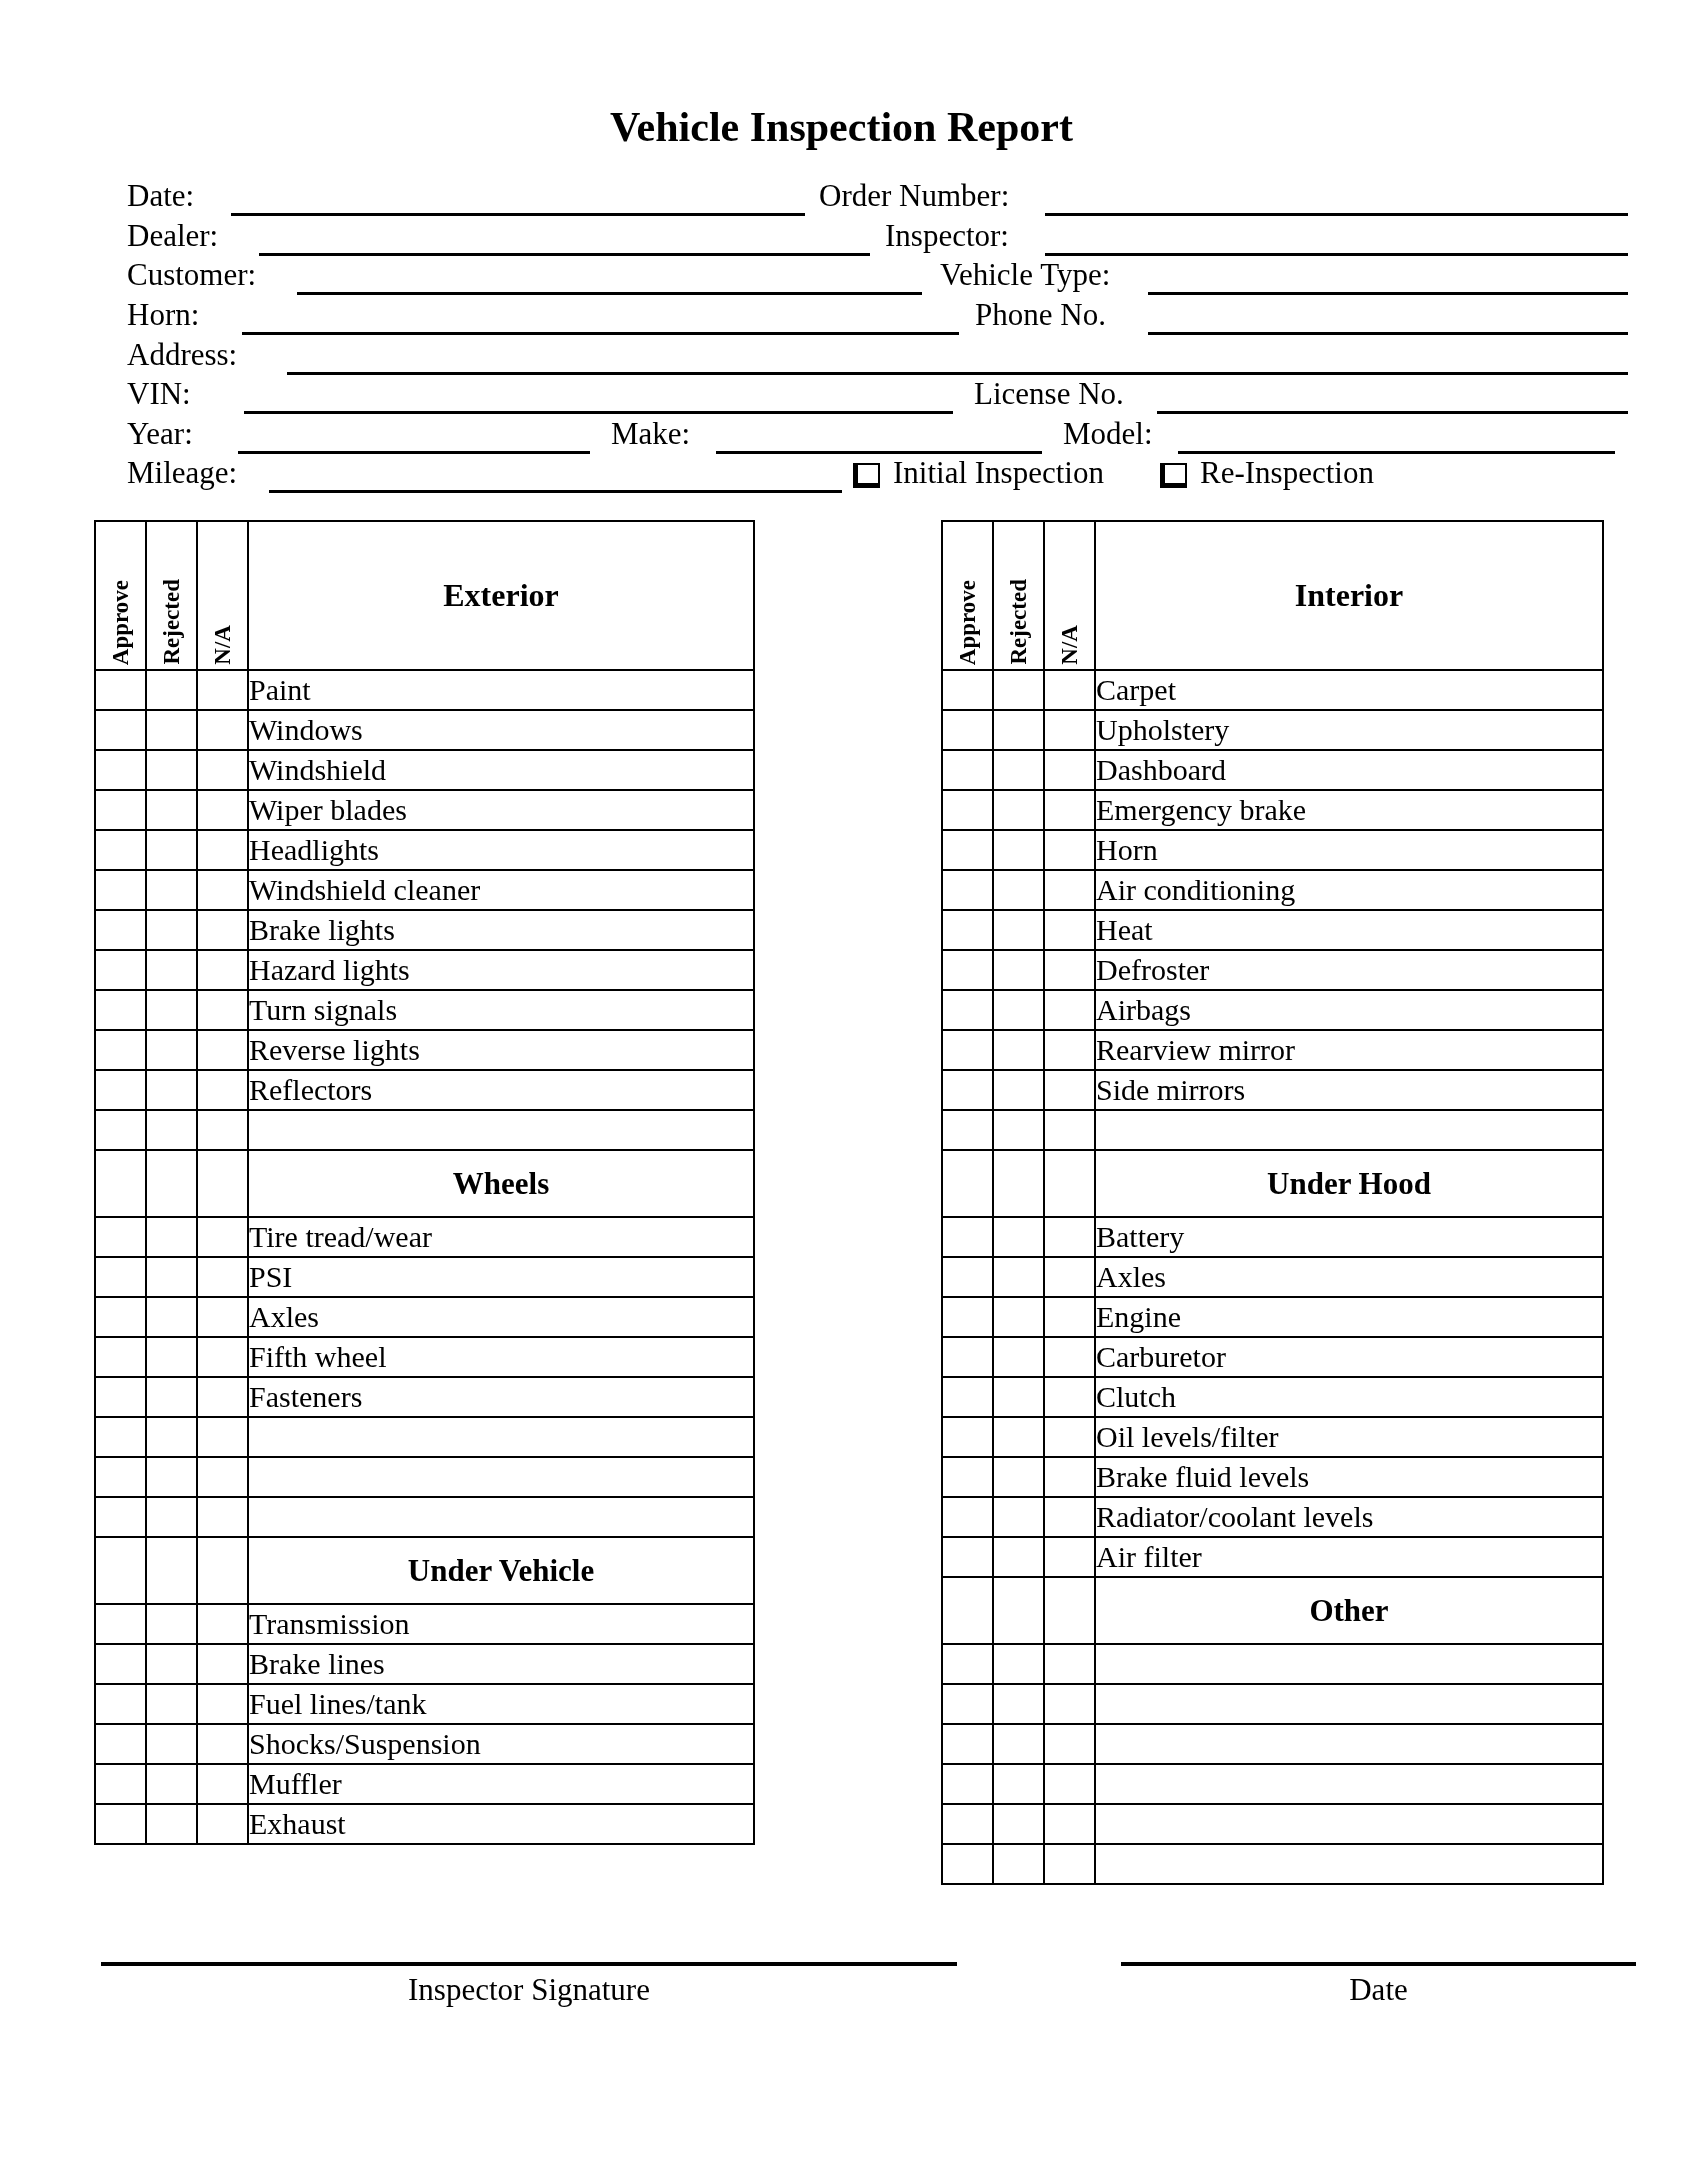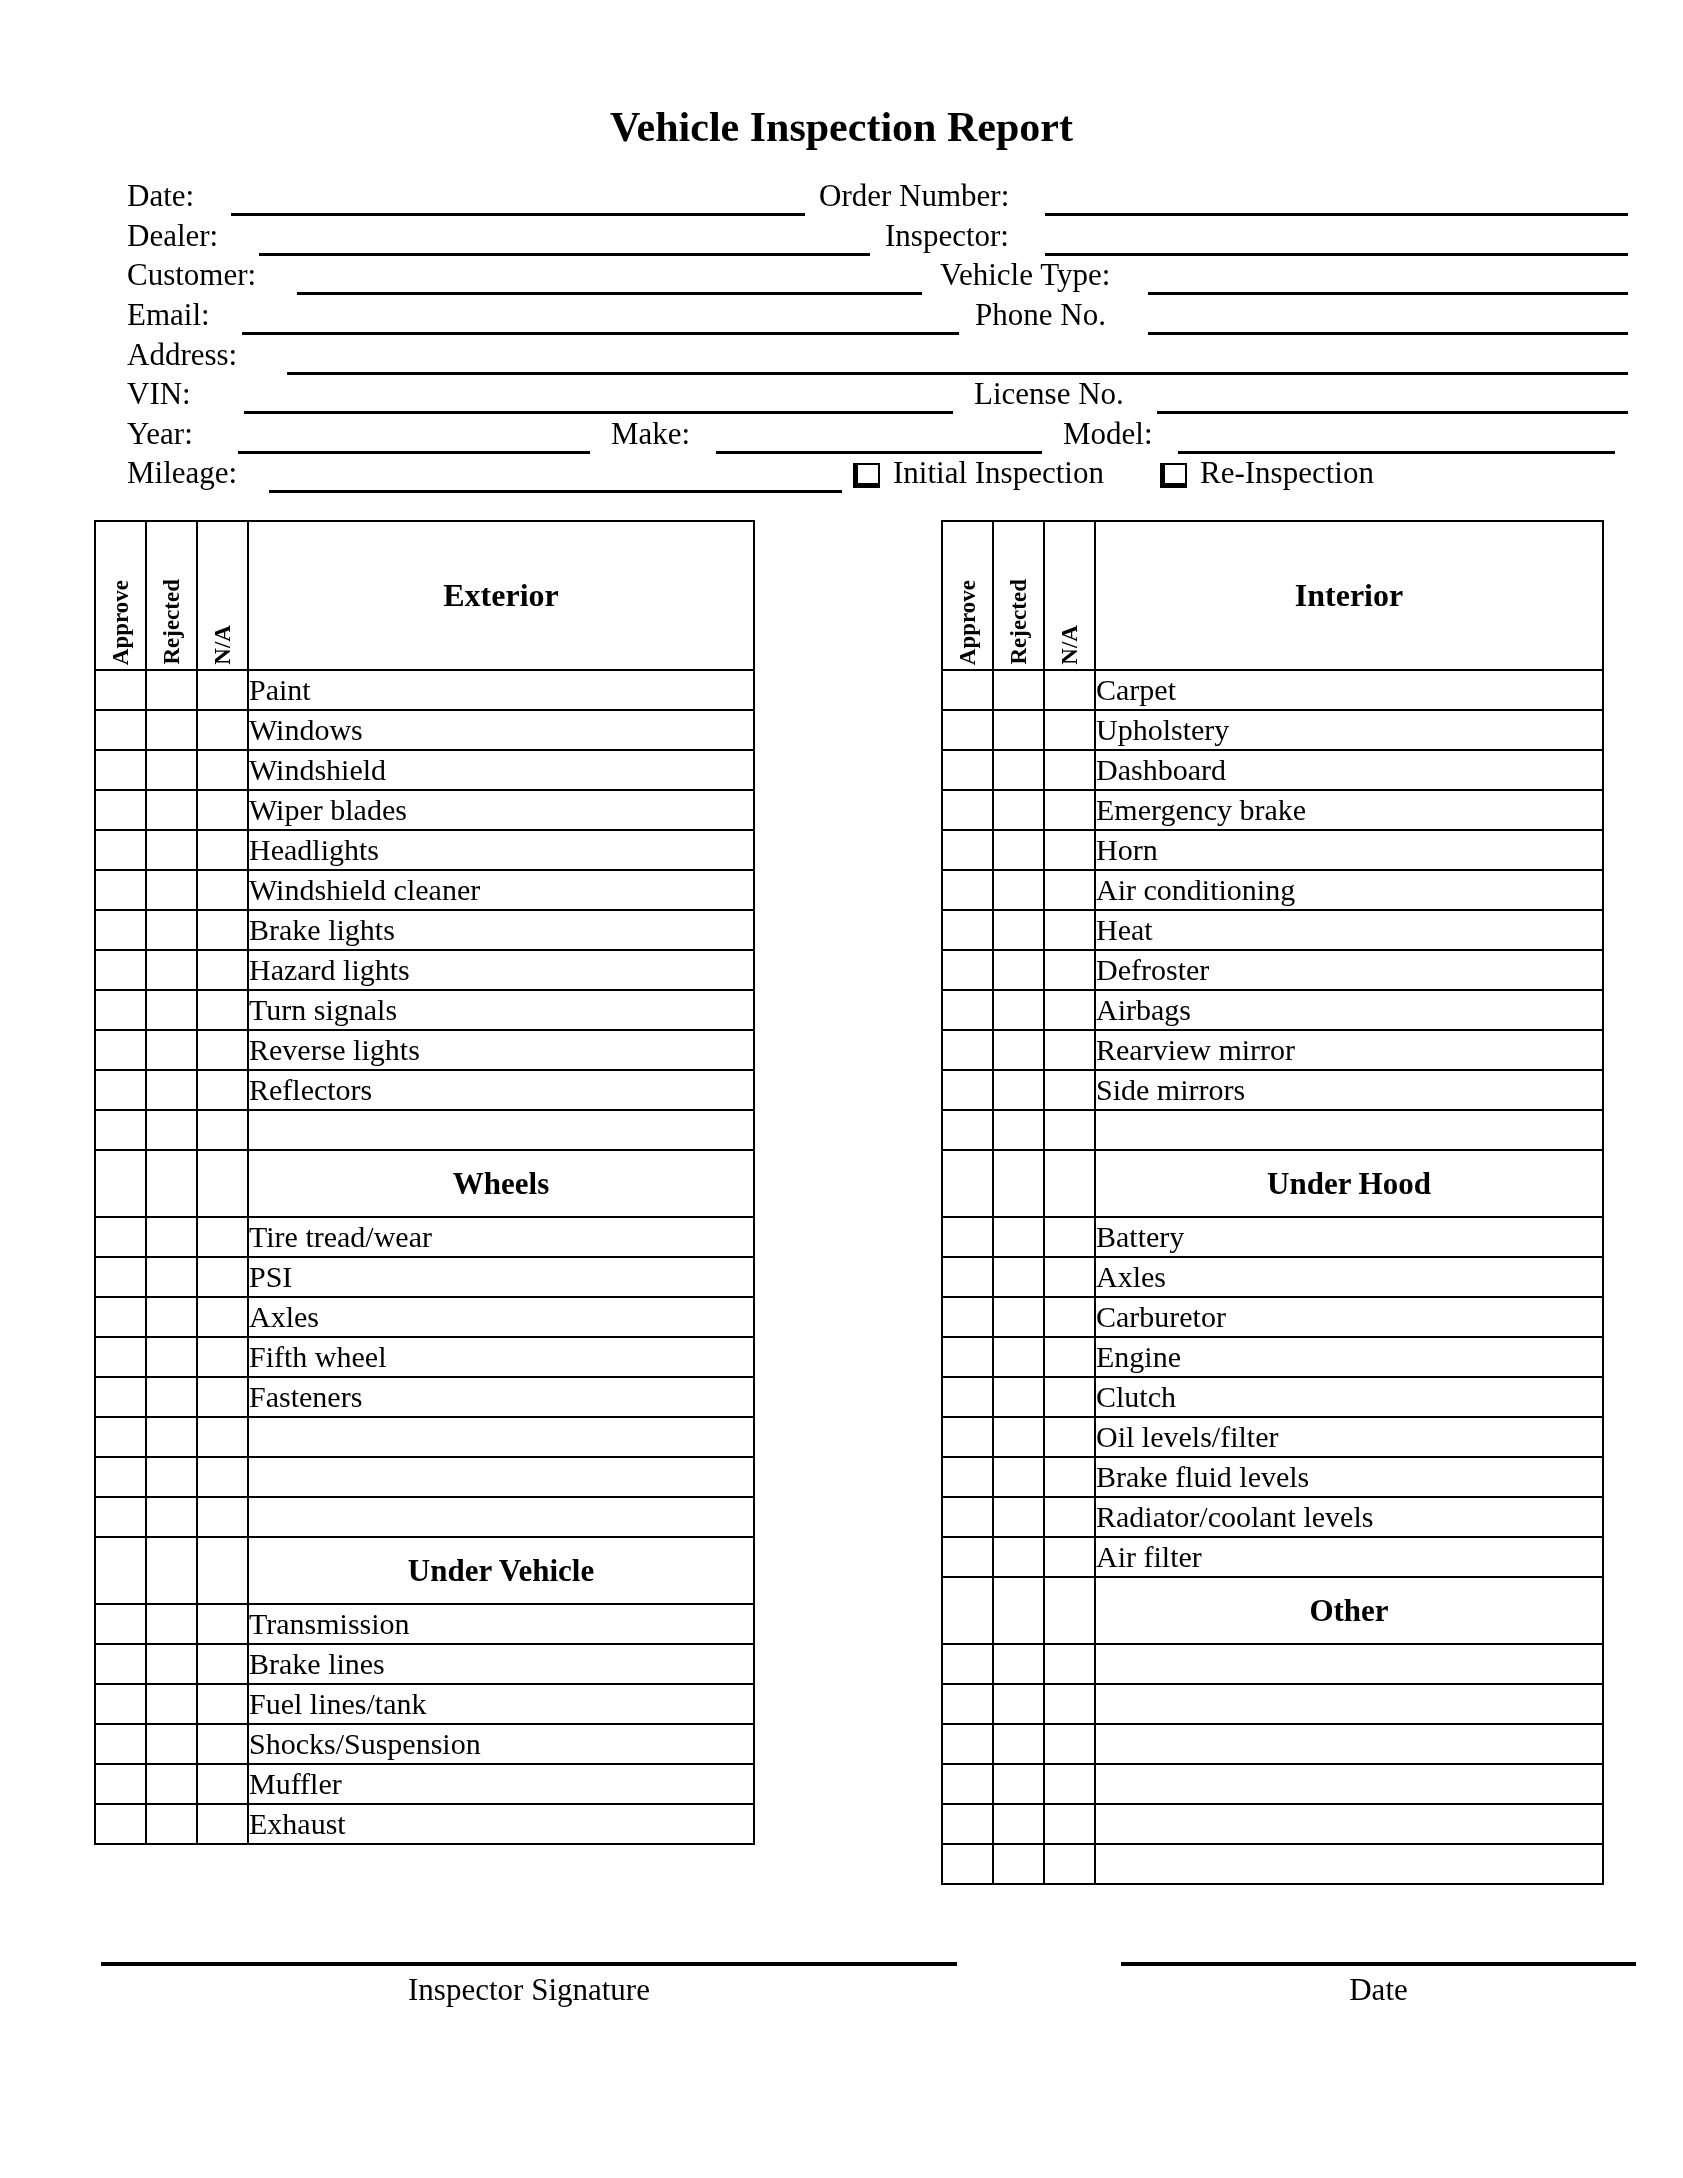--- a/index.html
+++ b/index.html
@@ -76,21 +76,21 @@
   </div>
 
   <div class="form-row" id="r3">
     <span class="seg l1">Customer:</span>
     <div class="u u1"></div>
     <span class="seg l2">Vehicle Type:</span>
     <div class="u u2"></div>
   </div>
 
   <div class="form-row" id="r4">
-    <span class="seg l1">Email:</span>
+    <span class="seg l1">Horn:</span>
     <div class="u u1"></div>
     <span class="seg l2">Phone No.</span>
     <div class="u u2"></div>
   </div>
 
   <div class="form-row" id="r6">
     <span class="seg l1">VIN:</span>
     <div class="u u1"></div>
     <span class="seg l2">License No.</span>
     <div class="u u2"></div>
@@ -404,27 +404,27 @@
         <tr class="itm">
           <td class="cb"></td>
           <td class="cb"></td>
           <td class="cb"></td>
           <td class="lab">Axles</td>
         </tr>
         <tr class="itm">
           <td class="cb"></td>
           <td class="cb"></td>
           <td class="cb"></td>
+          <td class="lab">Engine</td>
+        </tr>
+        <tr class="itm">
+          <td class="cb"></td>
+          <td class="cb"></td>
+          <td class="cb"></td>
           <td class="lab">Carburetor</td>
-        </tr>
-        <tr class="itm">
-          <td class="cb"></td>
-          <td class="cb"></td>
-          <td class="cb"></td>
-          <td class="lab">Engine</td>
         </tr>
         <tr class="itm">
           <td class="cb"></td>
           <td class="cb"></td>
           <td class="cb"></td>
           <td class="lab">Clutch</td>
         </tr>
         <tr class="itm">
           <td class="cb"></td>
           <td class="cb"></td>

